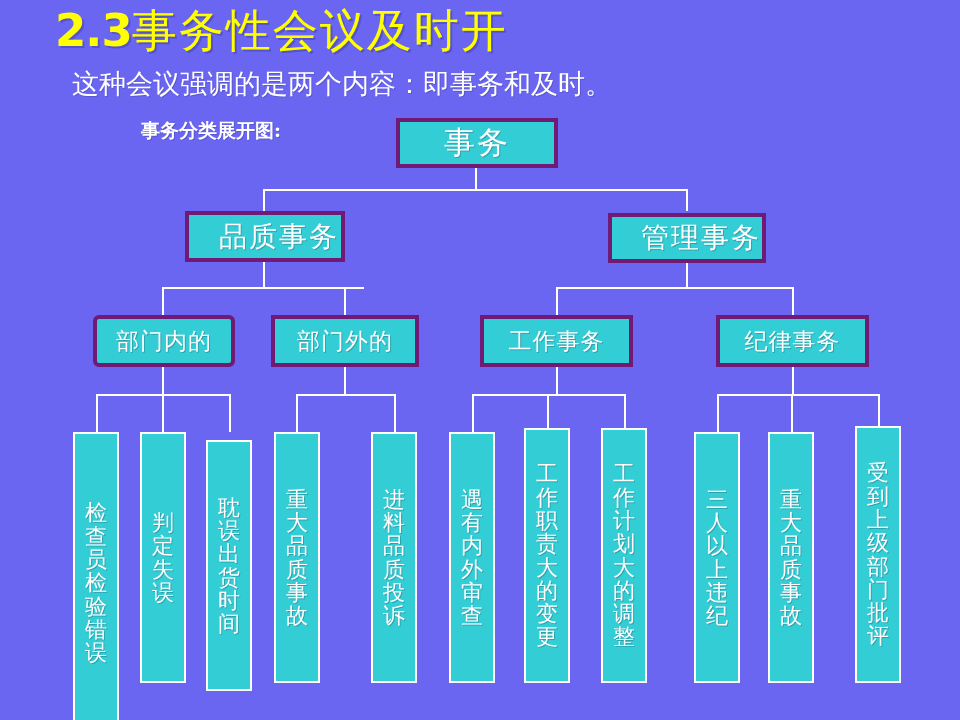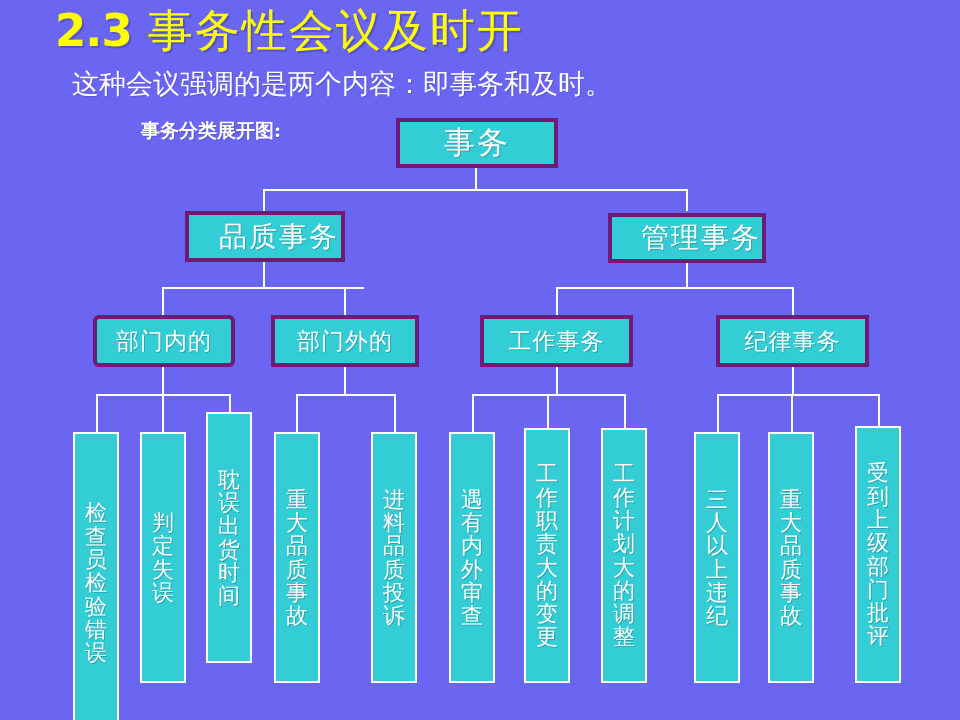--- a/index.html
+++ b/index.html
@@ -36,21 +36,21 @@
     font-size: 45px;
     color: #ffff00;
     letter-spacing: -1px;
     text-shadow: 2px 2px 0 rgba(60,60,150,0.45);
     vertical-align: baseline;
   }
   .title-cn {
     font-family: "DejaVu Serif", "Liberation Serif", serif;
     font-size: 45px;
     color: #ffff00;
-    margin-left: 16px;
+    margin-left: 0;
     letter-spacing: 2px;
     text-shadow: 2px 2px 0 rgba(60,60,150,0.45);
     vertical-align: baseline;
   }
   .subtitle {
     position: absolute;
     left: 72px;
     top: 66px;
     font-size: 27px;
     color: #ffffff;
@@ -180,21 +180,21 @@
   <div class="node node-l3" style="left:716px; top:315px; width:153px; height:52px;">纪律事务</div>
 
   <div class="leaf" style="left:73px; top:432px; width:46px; height:302px;">
     <span class="vtext">检查员检验错误</span>
   </div>
 
   <div class="leaf" style="left:140px; top:432px; width:46px; height:251px;">
     <span class="vtext">判定失误</span>
   </div>
 
-  <div class="leaf" style="left:206px; top:412px; width:46px; height:251px;text-align:center;">
+  <div class="leaf" style="left:206px; top:440px; width:46px; height:251px;text-align:center;">
     <span class="vtext">耽误出货时间</span>
   </div>
 
   <div class="leaf" style="left:274px; top:432px; width:46px; height:251px;">
     <span class="vtext">重大品质事故</span>
   </div>
 
   <div class="leaf" style="left:371px; top:432px; width:46px; height:251px;">
     <span class="vtext">进料品质投诉</span>
   </div>

